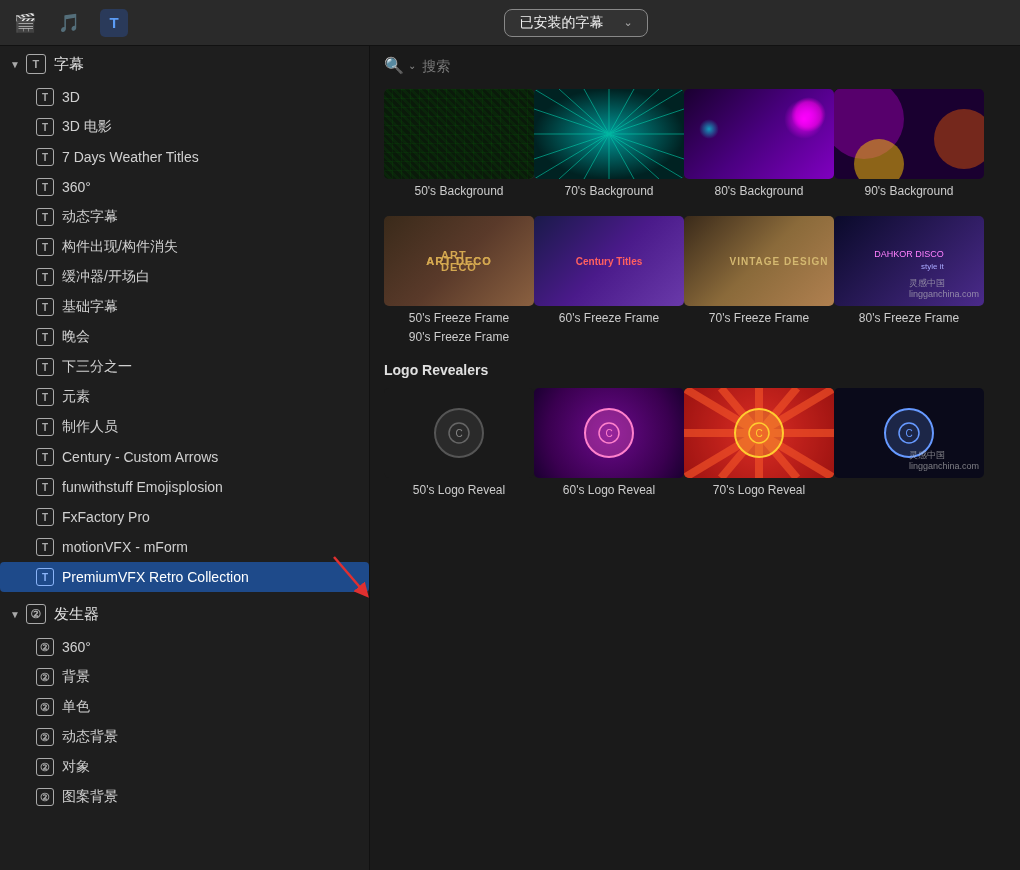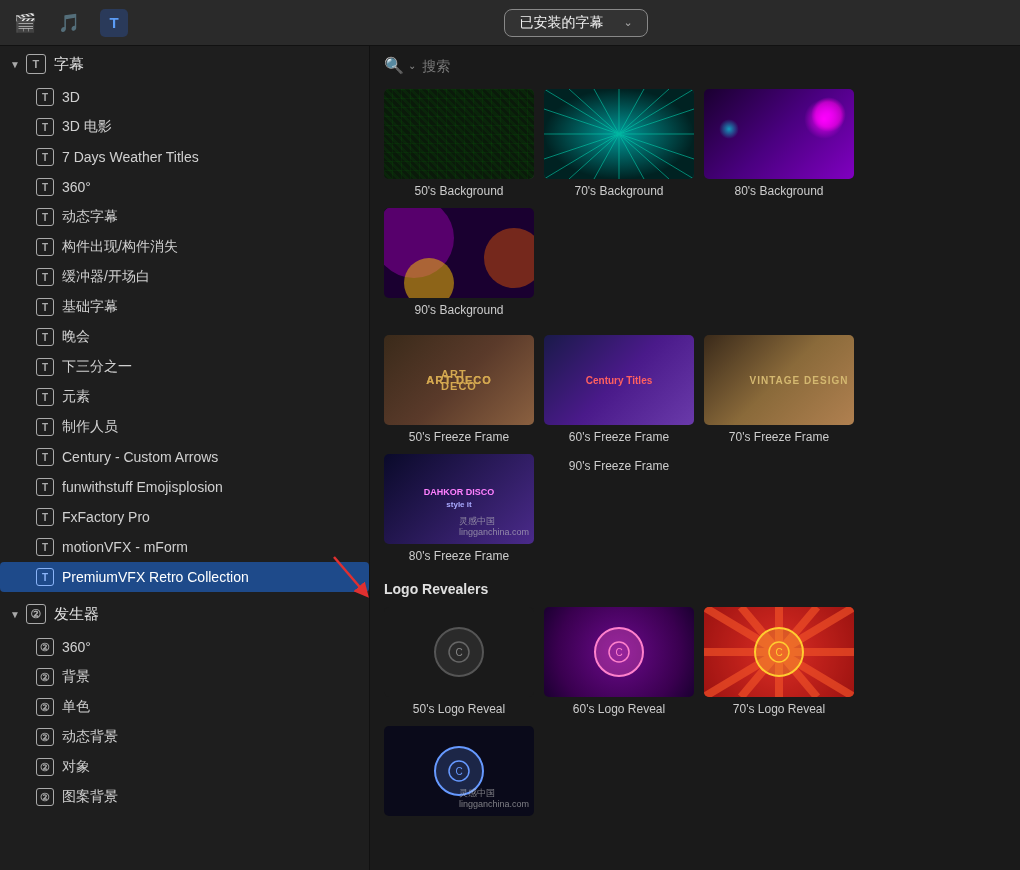--- a/index.html
+++ b/index.html
@@ -182,21 +182,21 @@
       font-weight: 600;
       color: #e0e0e0;
       margin-bottom: 10px;
       margin-top: 6px;
     }
 
     
     .thumb-grid {
       display: flex;
       flex-wrap: wrap;
-      gap: 10px;
+      gap: 0;
       margin-bottom: 18px;
     }
     .thumb-item {
       display: flex;
       flex-direction: column;
       align-items: center;
       width: 150px;
       cursor: pointer;
     }
     .thumb-img {
@@ -524,21 +524,21 @@
         <span class="thumb-label">60's Freeze Frame</span>
       </div>
       <div class="thumb-item">
         <div class="thumb-img ff-70">
           <span style="position:absolute; top:50%; left:50%; transform:translate(-50%,-50%); color:#d4b870; font-size:10px; font-weight:bold; letter-spacing:1px; white-space:nowrap;margin-left:20px;">VINTAGE DESIGN</span>
         </div>
         <span class="thumb-label">70's Freeze Frame</span>
       </div>
       <div class="thumb-item">
         <div class="thumb-img ff-80">
-          <span style="position:absolute; top:50%; left:50%; transform:translate(-50%,-50%); color:#ff80ff; font-size:9px; font-weight:bold; white-space:nowrap; text-align:center; line-height:1.3;">DAHKOR DISCO<br><span style="font-size:8px; color:#aaaaff;">style it</span></span>
+          <span style="position:absolute; top:50%; left:50%; transform:translate(-50%,-50%); color:#ff80ff; font-size:9px; font-weight:normal; white-space:nowrap; text-align:right; line-height:1.3;">DAHKOR DISCO<br><span style="font-size:8px; color:#aaaaff;">style it</span></span>
           <div class="watermark">
             <span>灵感中国</span><br>
             <span>lingganchina.com</span>
           </div>
         </div>
         <span class="thumb-label">80's Freeze Frame</span>
       </div>
       <div class="thumb-item">
         <span class="thumb-label">90's Freeze Frame</span>
       </div>

